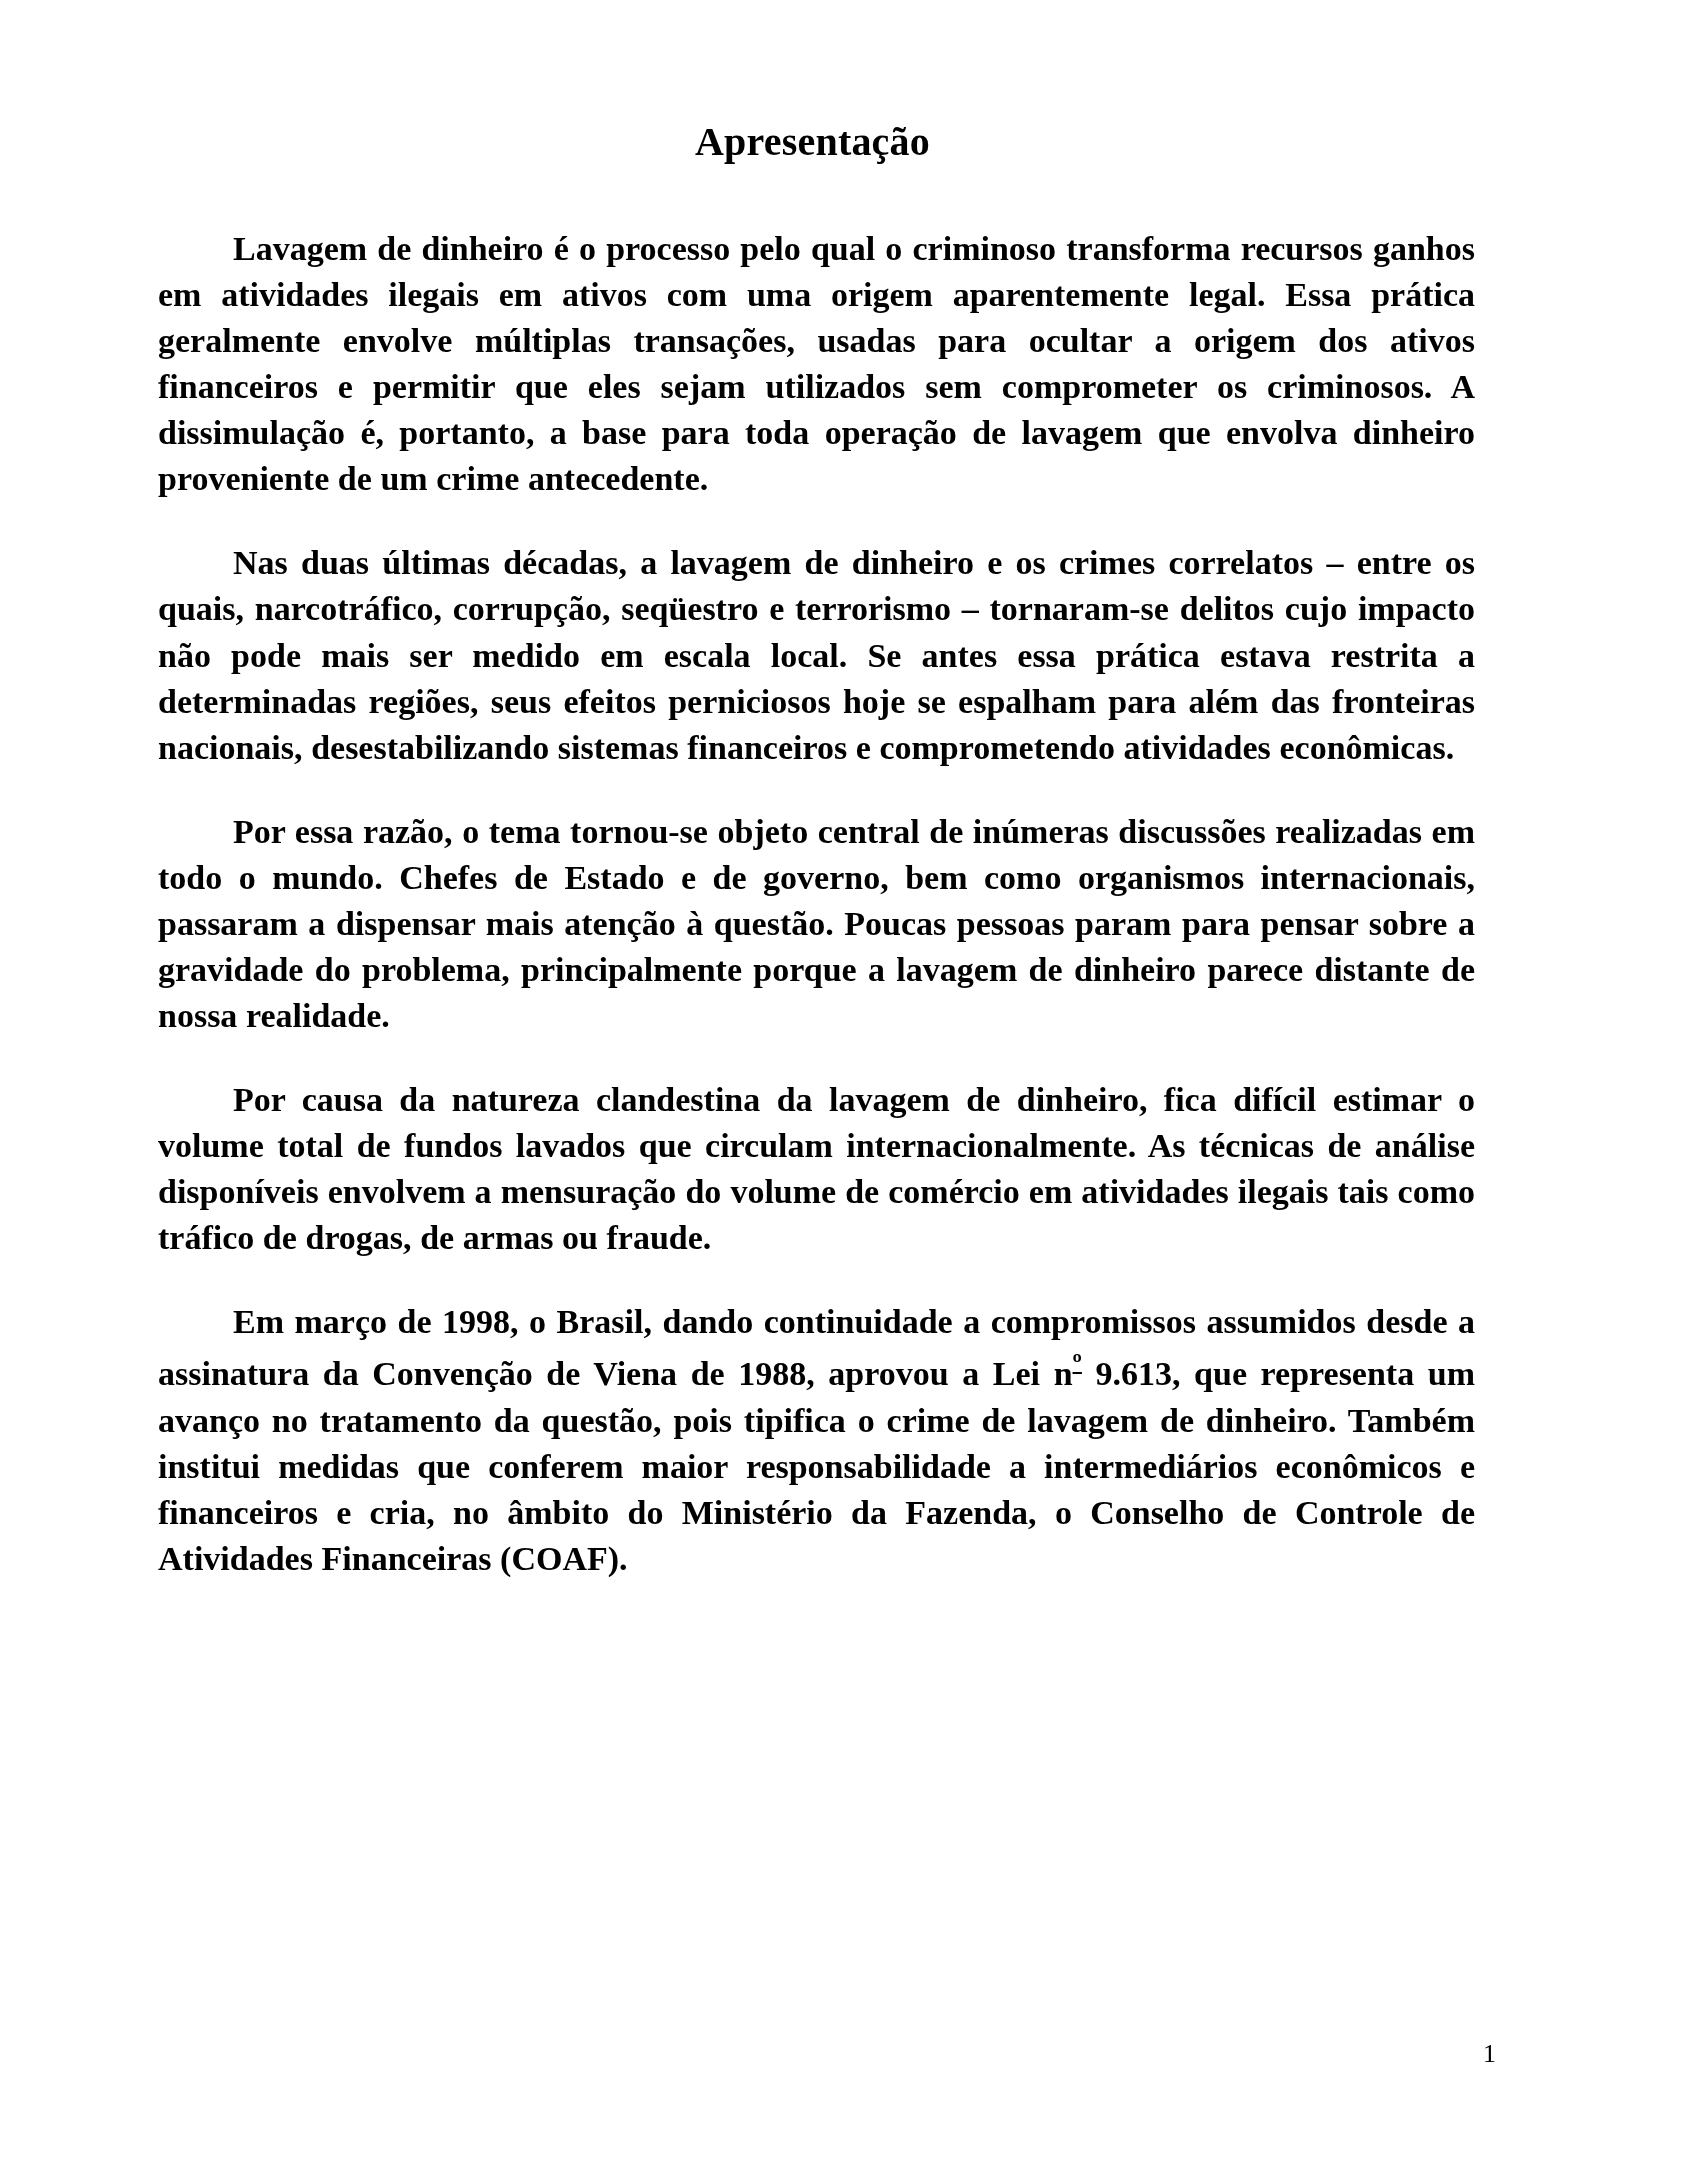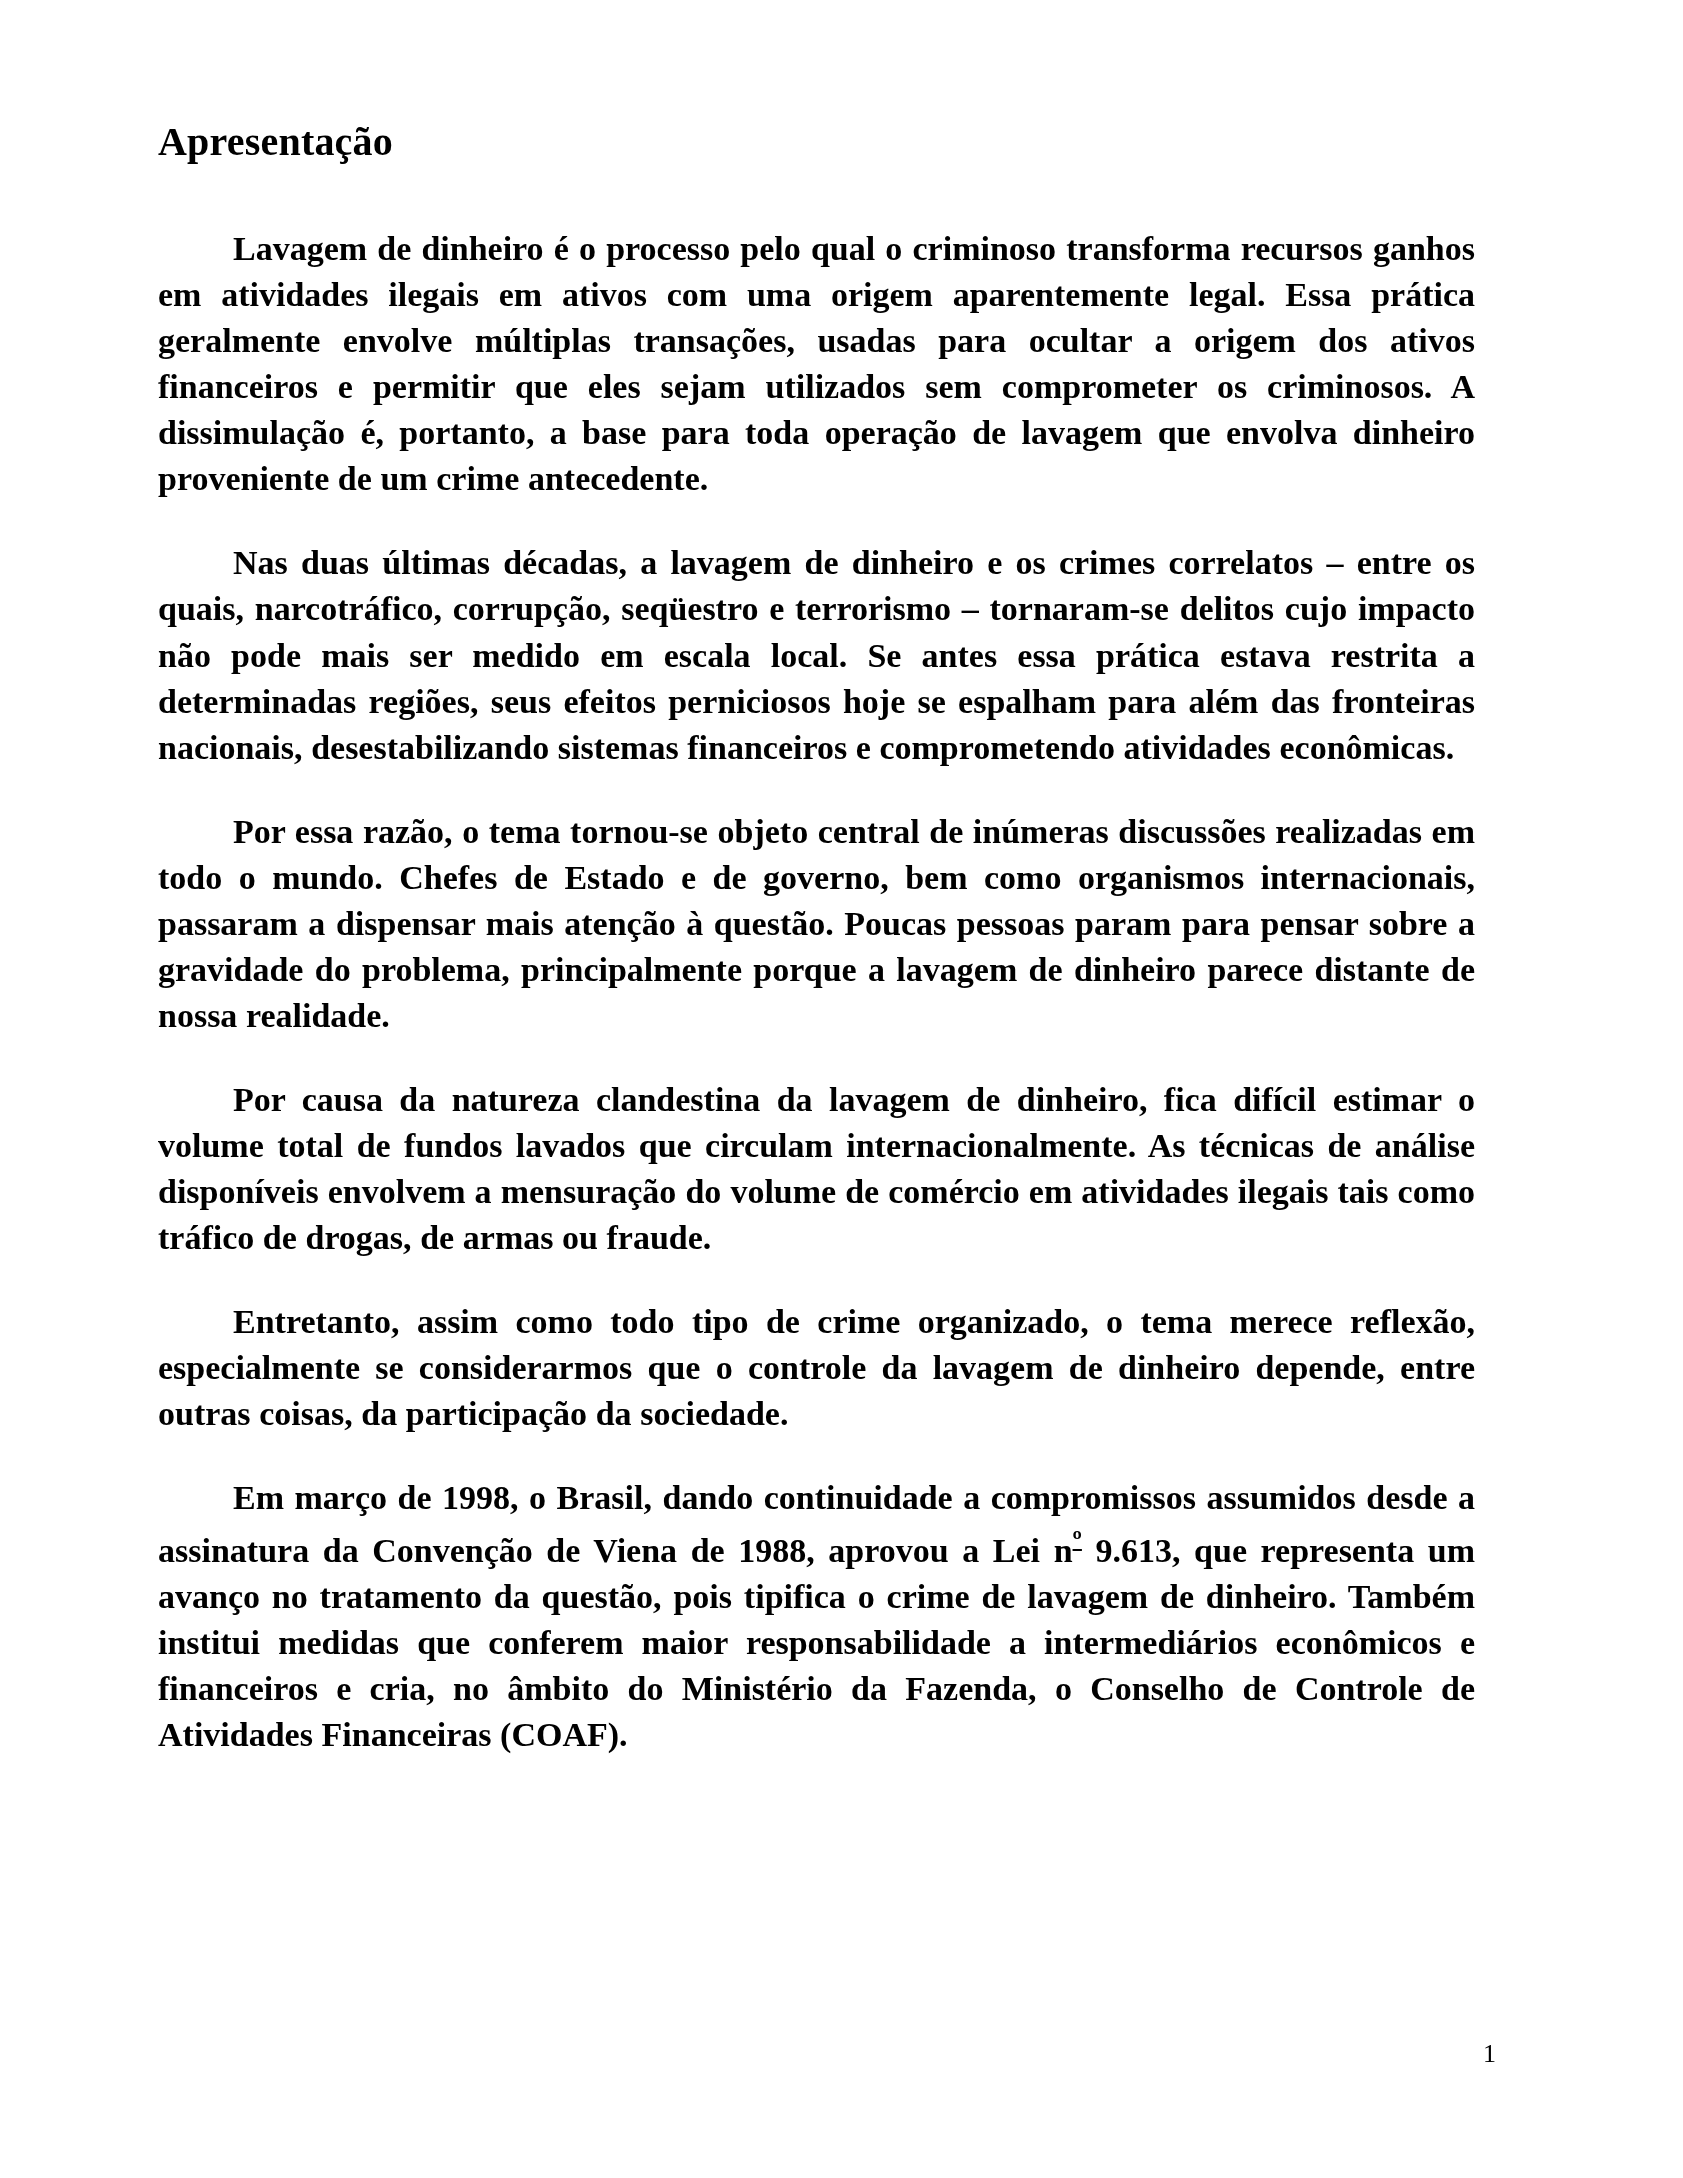--- a/index.html
+++ b/index.html
@@ -26,21 +26,21 @@
   }
 
   .content-area {
     position: absolute;
     left: 158px;
     top: 119px;
     width: 1317px;
   }
 
   .doc-title {
-    text-align: left;
+    text-align: center;
     font-size: 40px;
     font-weight: bold;
     letter-spacing: 0.2px;
     line-height: 1.15;
     margin: 0 0 0 0;
     padding-right: 8px;
   }
 
   .body-block {
     margin-top: 61px;
@@ -89,21 +89,20 @@
     <div class="body-block">
 
       <p class="para">Lavagem de dinheiro é o processo pelo qual o criminoso transforma recursos ganhos em atividades ilegais em ativos com uma origem aparentemente legal. Essa prática geralmente envolve múltiplas transações, usadas para ocultar a origem dos ativos financeiros e permitir que eles sejam utilizados sem comprometer os criminosos. A dissimulação é, portanto, a base para toda operação de lavagem que envolva dinheiro proveniente de um crime antecedente.</p>
 
       <p class="para">Nas duas últimas décadas, a lavagem de dinheiro e os crimes correlatos – entre os quais, narcotráfico, corrupção, seqüestro e terrorismo – tornaram-se delitos cujo impacto não pode mais ser medido em escala local. Se antes essa prática estava restrita a determinadas regiões, seus efeitos perniciosos hoje se espalham para além das fronteiras nacionais, desestabilizando sistemas financeiros e comprometendo atividades econômicas.</p>
 
       <p class="para">Por essa razão, o tema tornou-se objeto central de inúmeras discussões realizadas em todo o mundo. Chefes de Estado e de governo, bem como organismos internacionais, passaram a dispensar mais atenção à questão. Poucas pessoas param para pensar sobre a gravidade do problema, principalmente porque a lavagem de dinheiro parece distante de nossa realidade.</p>
 
       <p class="para">Por causa da natureza clandestina da lavagem de dinheiro, fica difícil estimar o volume total de fundos lavados que circulam internacionalmente. As técnicas de análise disponíveis envolvem a mensuração do volume de comércio em atividades ilegais tais como tráfico de drogas, de armas ou fraude.</p>
 
-      <p class="para">Entretanto, assim como todo tipo de crime organizado, o tema merece reflexão, especialmente se considerarmos que o controle da lavagem de dinheiro depende, entre outras coisas, da participação da sociedade.</p>
 
       <p class="para"><span>Em março de 1998, o Brasil, dando continuidade a compromissos assumidos desde a assinatura da Convenção de Viena de 1988, aprovou a Lei n</span><sup class="ordinal">º</sup><span> 9.613, que representa um avanço no tratamento da questão, pois tipifica o crime de lavagem de dinheiro. Também institui medidas que conferem maior responsabilidade a intermediários econômicos e financeiros e cria, no âmbito do Ministério da Fazenda, o Conselho de Controle de Atividades Financeiras (COAF).</span></p>
 
     </div>
   </div>
 
   <div class="page-number">1</div>
 
 </div>
 

